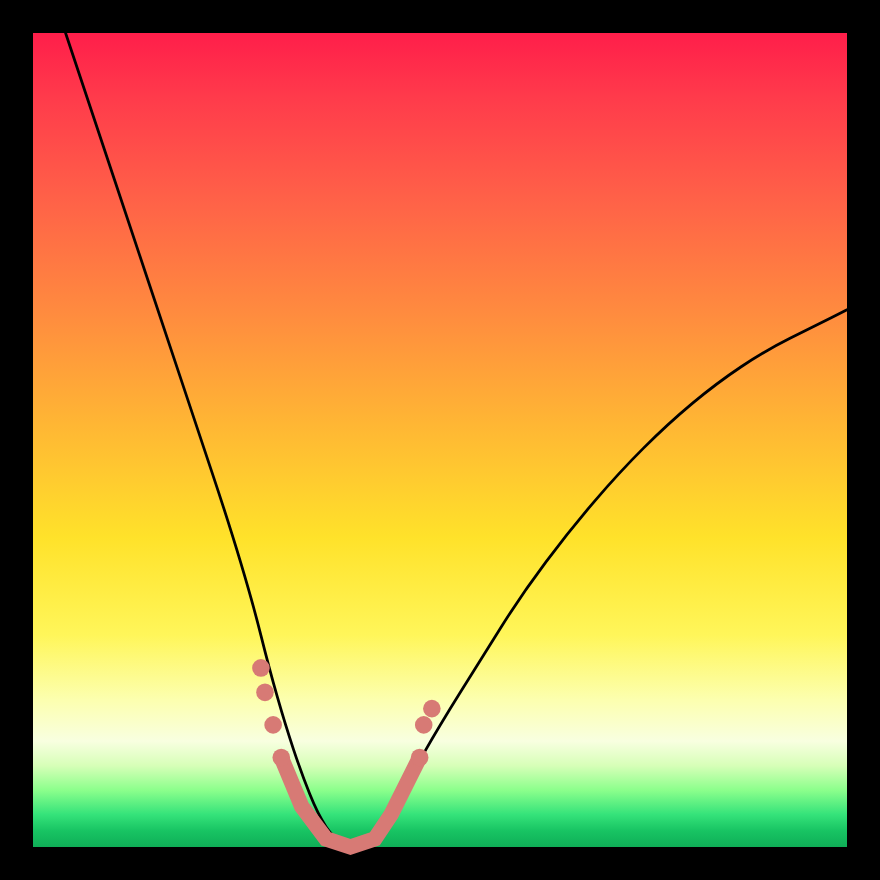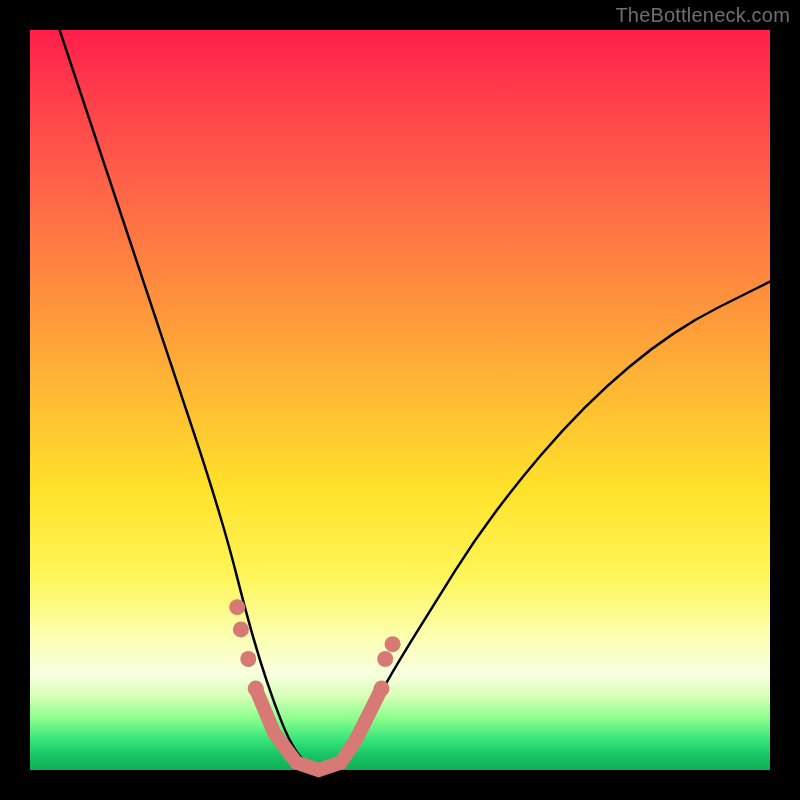--- a/index.html
+++ b/index.html
@@ -91,14 +91,13 @@
           <circle cx="207.2" cy="577.2" r="8" class="marker"></circle>
           <circle cx="210.9" cy="599.4" r="8" class="marker"></circle>
           <circle cx="218.3" cy="629.0" r="8" class="marker"></circle>
           <circle cx="225.7" cy="658.6" r="8" class="marker"></circle>
           <circle cx="351.5" cy="658.6" r="8" class="marker"></circle>
           <circle cx="355.2" cy="629.0" r="8" class="marker"></circle>
           <circle cx="362.6" cy="614.2" r="8" class="marker"></circle>
         </g>
     </svg>
   </div>
-  <div class="watermark">TheBottleneck.com</div>
 </div>
 
 </body></html>

